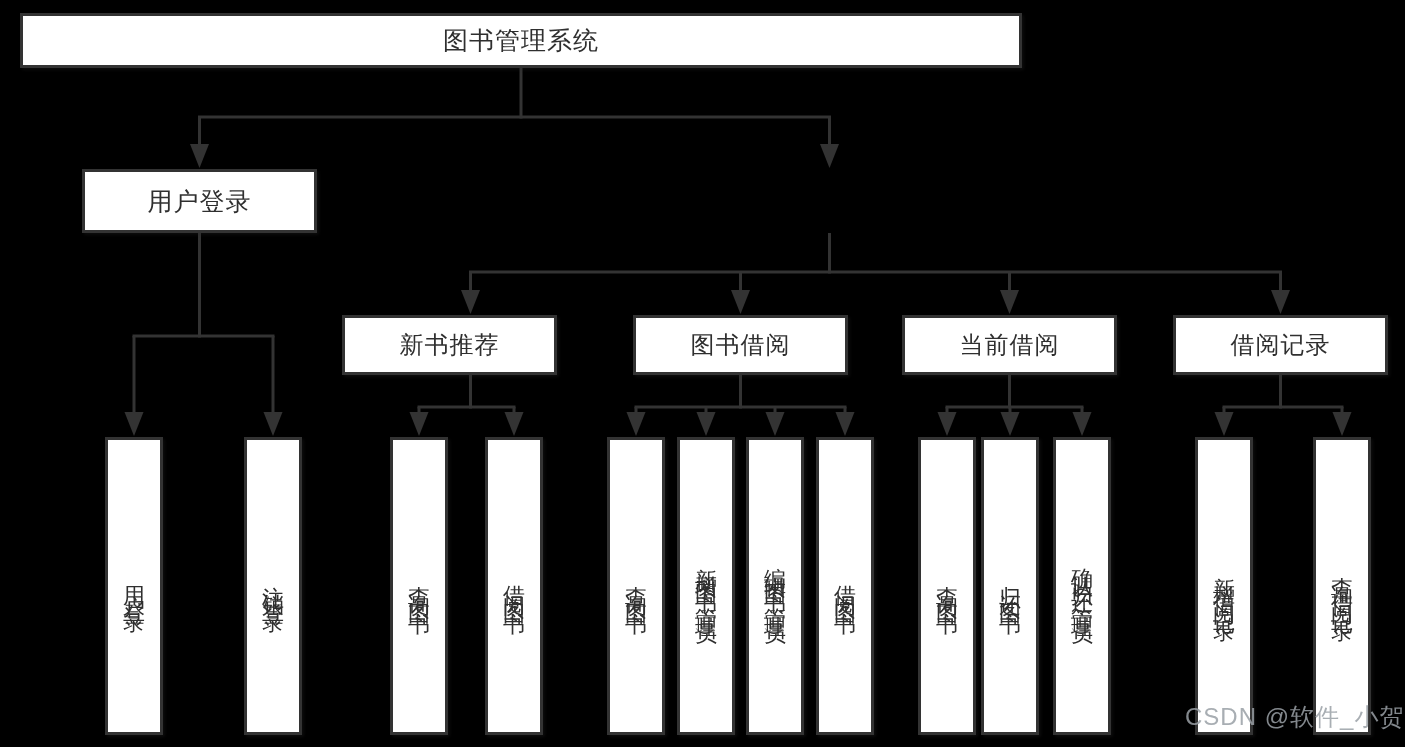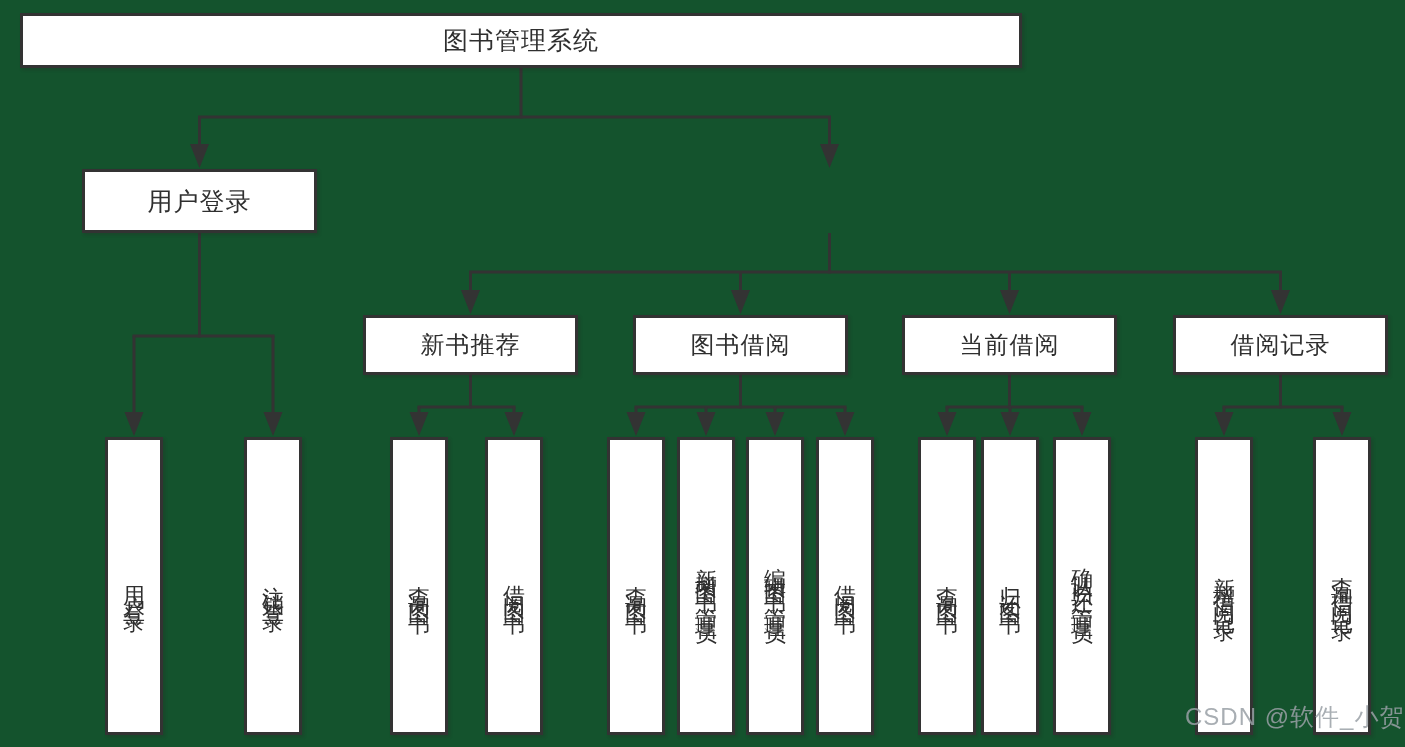--- a/index.html
+++ b/index.html
@@ -1,20 +1,20 @@
 <!DOCTYPE html>
 <html><head>
 <meta charset="utf-8">
 <style>
   html, body { margin: 0; padding: 0; background: #ffffff; }
   .stage {
     position: relative;
     width: 1405px;
     height: 747px;
-    background: #14532d;
+    background: #000000;
     font-family: "Liberation Sans", "DejaVu Sans", sans-serif;
     color: #2f2f2f;
     overflow: hidden;
   }
   .wires {
     position: absolute;
     left: 0; top: 0;
     width: 1405px; height: 747px;
     pointer-events: none;
   }
@@ -116,21 +116,21 @@
     </svg>
 
   <div class="box root-box">
     <span>图书管理系统</span>
   </div>
 
   <div class="box branch-box" style="left:82px;">
     <span>用户登录</span>
   </div>
 
-  <div class="box sec-box" style="left:363px;">
+  <div class="box sec-box" style="left:342px;">
     <span>新书推荐</span>
   </div>
   <div class="box sec-box" style="left:902px;">
     <span>当前借阅</span>
   </div>
   <div class="box sec-box" style="left:633px;">
     <span>图书借阅</span>
   </div>
   <div class="box sec-box" style="left:1173px;">
     <span>借阅记录</span>

